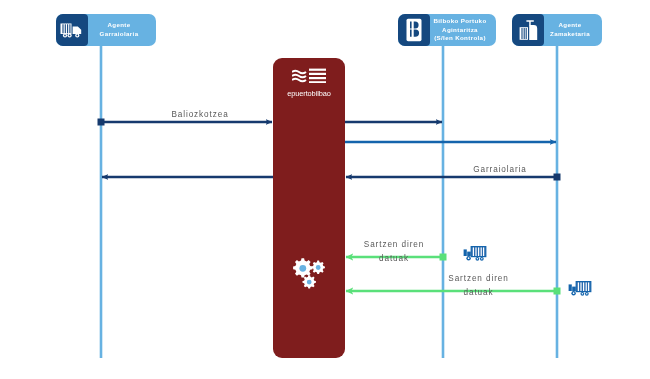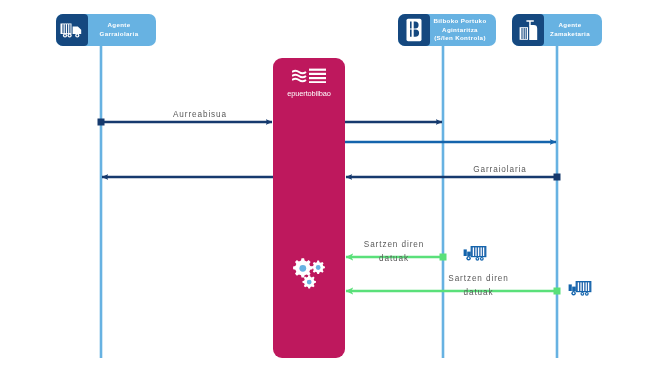--- a/index.html
+++ b/index.html
@@ -62,21 +62,21 @@
   #actor-authority { left: 398px; top: 14px; width: 98px;  }
   #actor-stevedore { left: 512px; top: 14px; width: 90px;  }
 
   
   #process-column {
     position: absolute;
     left: 273px;
     top: 58px;
     width: 72px;
     height: 300px;
-    background: #be185d;
+    background: #7f1d1d;
     border-radius: 9px;
   }
   #brand-logo {
     position: absolute;
     left: 0;
     top: 10px;
     width: 100%;
     text-align: center;
   }
   #brand-name {
@@ -264,21 +264,21 @@
           <line x1="5" y1="9" x2="5" y2="20"></line>
           <line x1="7.2" y1="9" x2="7.2" y2="20"></line>
           <line x1="9.2" y1="9" x2="9.2" y2="20"></line>
         </g>
       </svg>
     </div>
     <div class="actor-label">Agente
 Zamaketaria</div>
   </div>
 
-  <div class="msg-label" id="label-aurreabisua">Aurreabisua</div>
+  <div class="msg-label" id="label-aurreabisua">Baliozkotzea</div>
 
   <div class="msg-label" id="label-baliozkotzea">Garraiolaria</div>
 
   <div class="msg-label" id="label-data-upper">Sartzen diren
 datuak</div>
 
   <div class="msg-label" id="label-data-lower">Sartzen diren
 datuak</div>
 
   <div class="truck-icon" id="truck-upper">

